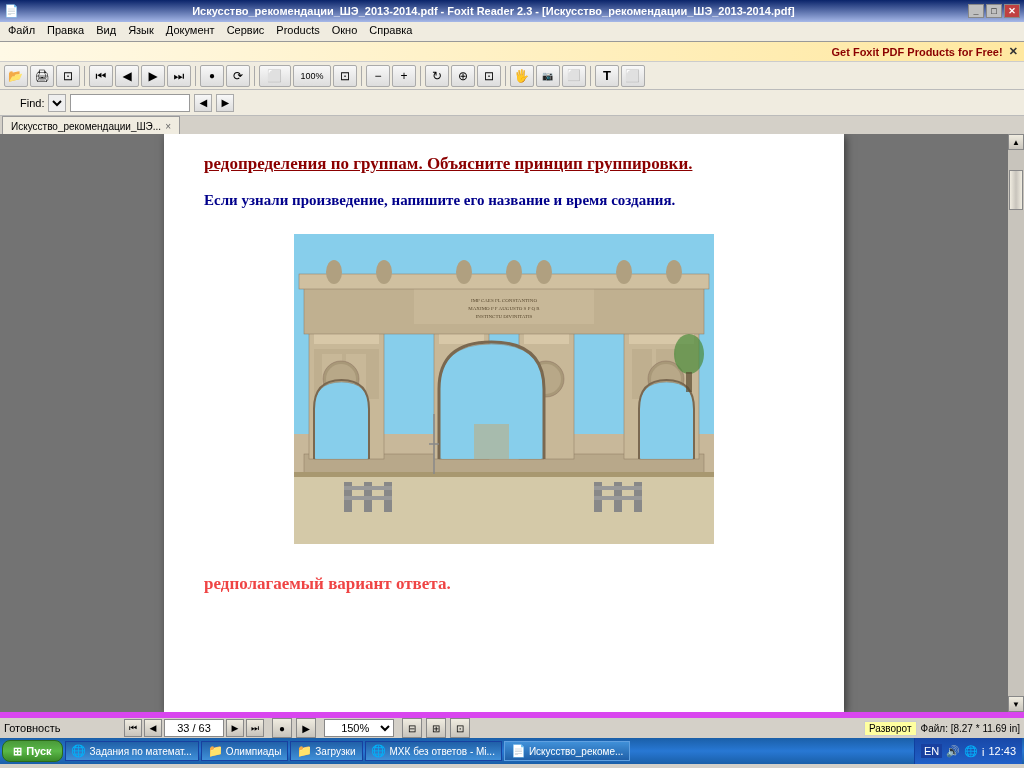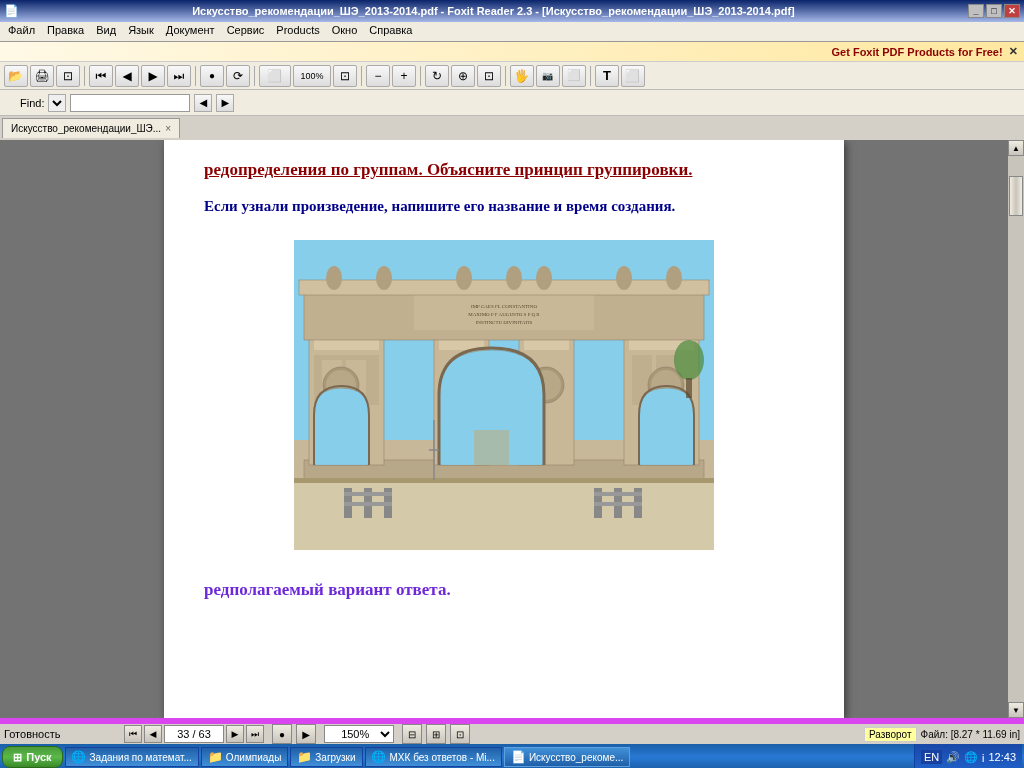--- a/index.html
+++ b/index.html
@@ -99,23 +99,23 @@
       background: linear-gradient(to bottom, #f8f8f8, #ddd);
       border: 1px solid #aaa;
       cursor: pointer;
       display: flex; align-items: center; justify-content: center;
       font-size: 10px;
     }
 
     
     #tabbar {
       background: #d4d0c8;
-      height: 24px;
-      display: flex;
-      align-items: center;
+      height: 18px;
+      display: flex;
+      align-items: flex-start;
       padding: 0 2px;
     }
     .tab {
       background: #f0ece0;
       border: 1px solid #999;
       border-bottom: none;
       padding: 2px 8px;
       font-size: 11px;
       cursor: pointer;
       display: flex; align-items: center; gap: 4px;
@@ -478,21 +478,21 @@
           <rect x="300" y="262" width="48" height="4" fill="#999"></rect>
 
           <line x1="140" y1="180" x2="140" y2="240" stroke="#888" stroke-width="1.5"></line>
           <line x1="135" y1="210" x2="145" y2="210" stroke="#888" stroke-width="1.5"></line>
 
           <ellipse cx="395" cy="120" rx="15" ry="20" fill="#4a8a3a" opacity="0.7"></ellipse>
           <rect x="392" y="138" width="6" height="20" fill="#5a4a30" opacity="0.7"></rect>
         </svg>
       </div>
 
-      <div style="font-size:17px;font-weight:bold;color:#6d28d9;font-family:'Times New Roman',serif;">
+      <div style="font-size:17px;font-weight:bold;color:#ef4444;font-family:'Times New Roman',serif;">
         редполагаемый вариант ответа.
       </div>
     </div>
   </div>
 
   <div id="scrollbar">
     <div class="scroll-btn">▲</div>
     <div class="scroll-track">
       <div class="scroll-thumb"></div>
     </div>

